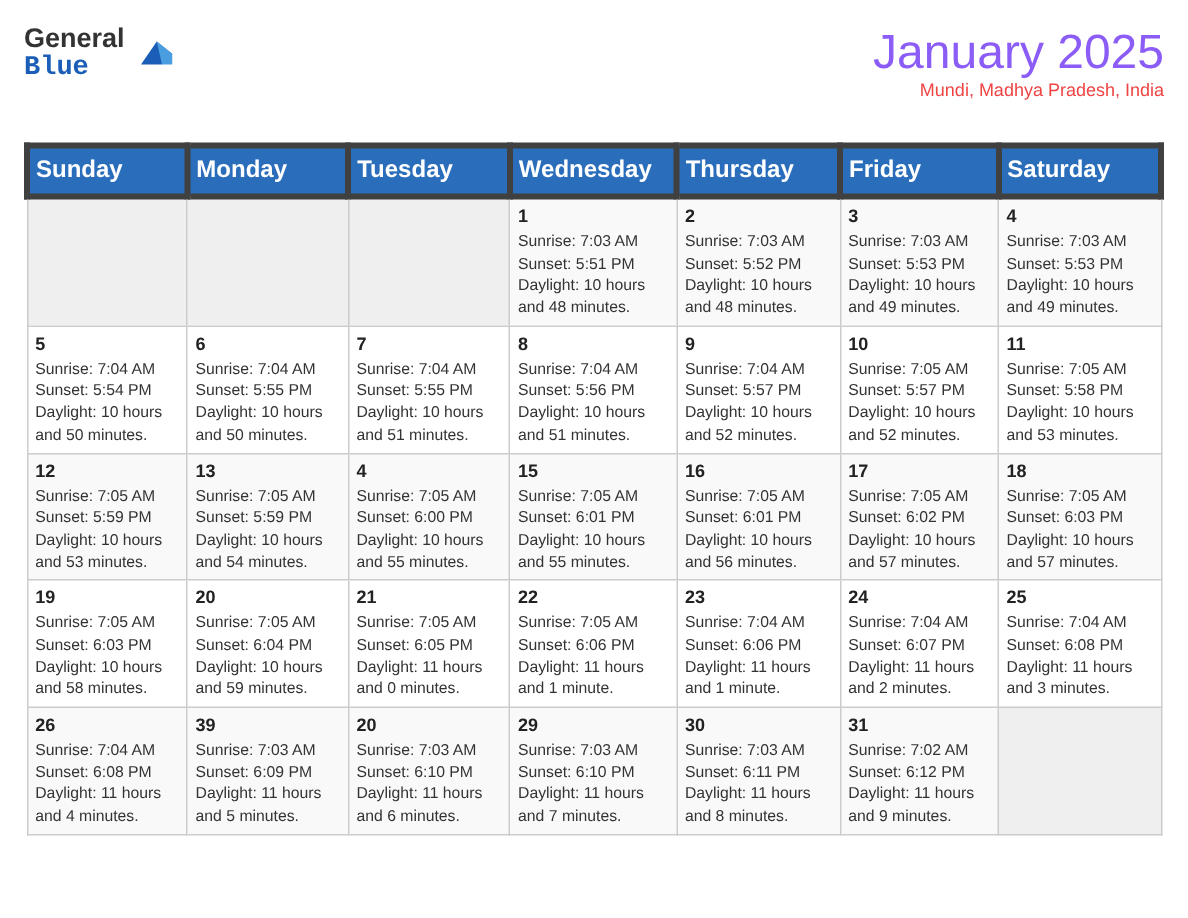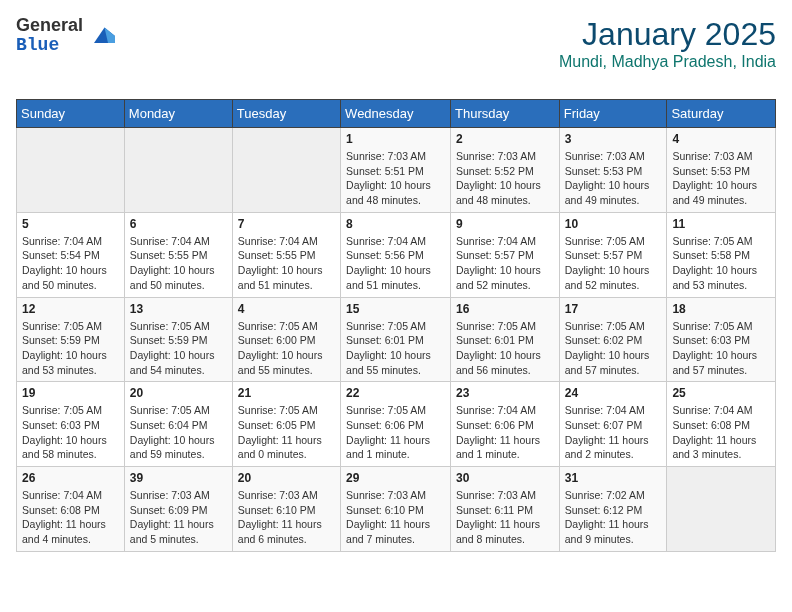--- a/index.html
+++ b/index.html
@@ -40,41 +40,41 @@
       width: 28px;
       height: 28px;
       margin-left: 4px;
     }
     .title-block {
       text-align: right;
     }
     .month-title {
       font-size: 32px;
       font-weight: normal;
-      color: #0c4a6e;
+      color: #8b5cf6;
     }
     .location-title {
-      font-size: 16px;
-      color: #0f766e;
+      font-size: 12px;
+      color: #ef4444;
     }
     table {
       width: 100%;
       border-collapse: collapse;
       font-size: 11px;
     }
     thead tr {
       background-color: #2a6ebb;
       color: #fff;
     }
     thead th {
       padding: 6px 4px;
       text-align: left;
-      font-size: 13px;
-      font-weight: normal;
-      border: 1px solid #404040;
+      font-size: 16px;
+      font-weight: bold;
+      border: 4px solid #404040;
     }
     tbody td {
       border: 1px solid #ccc;
       vertical-align: top;
       padding: 4px 5px;
       width: 113px;
       min-height: 80px;
       background: #fff;
     }
     tbody tr:nth-child(odd) td {

